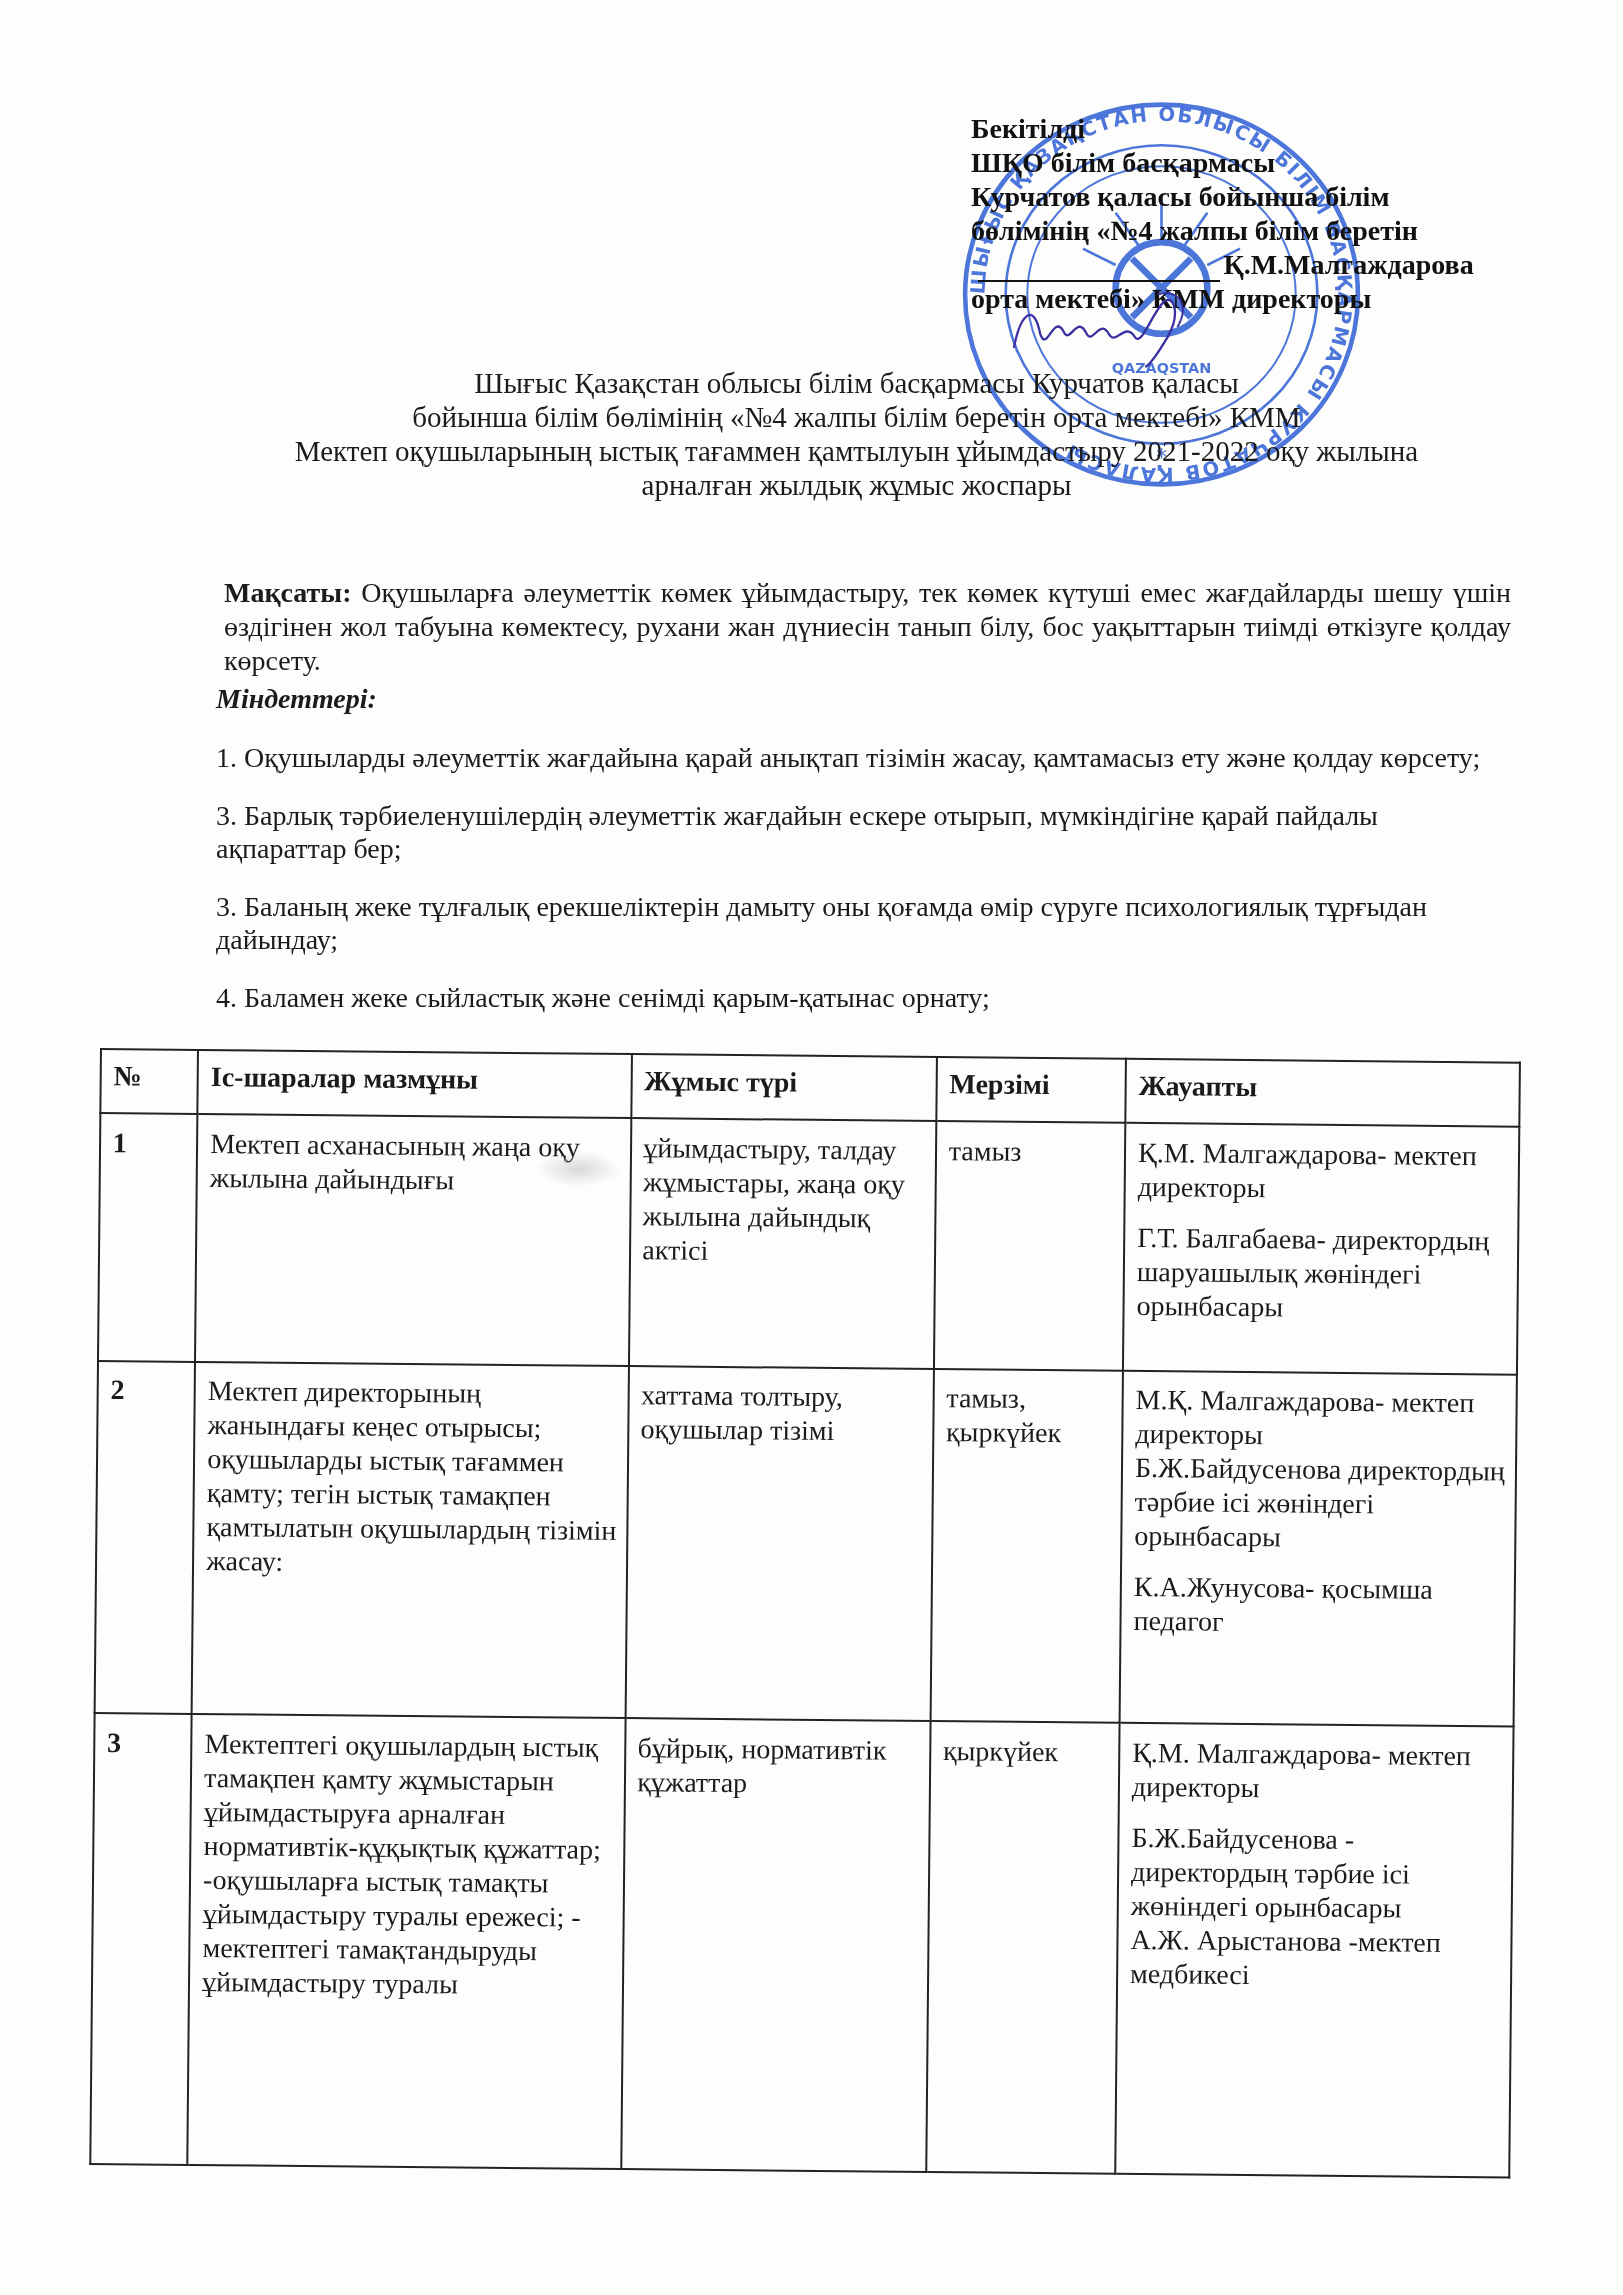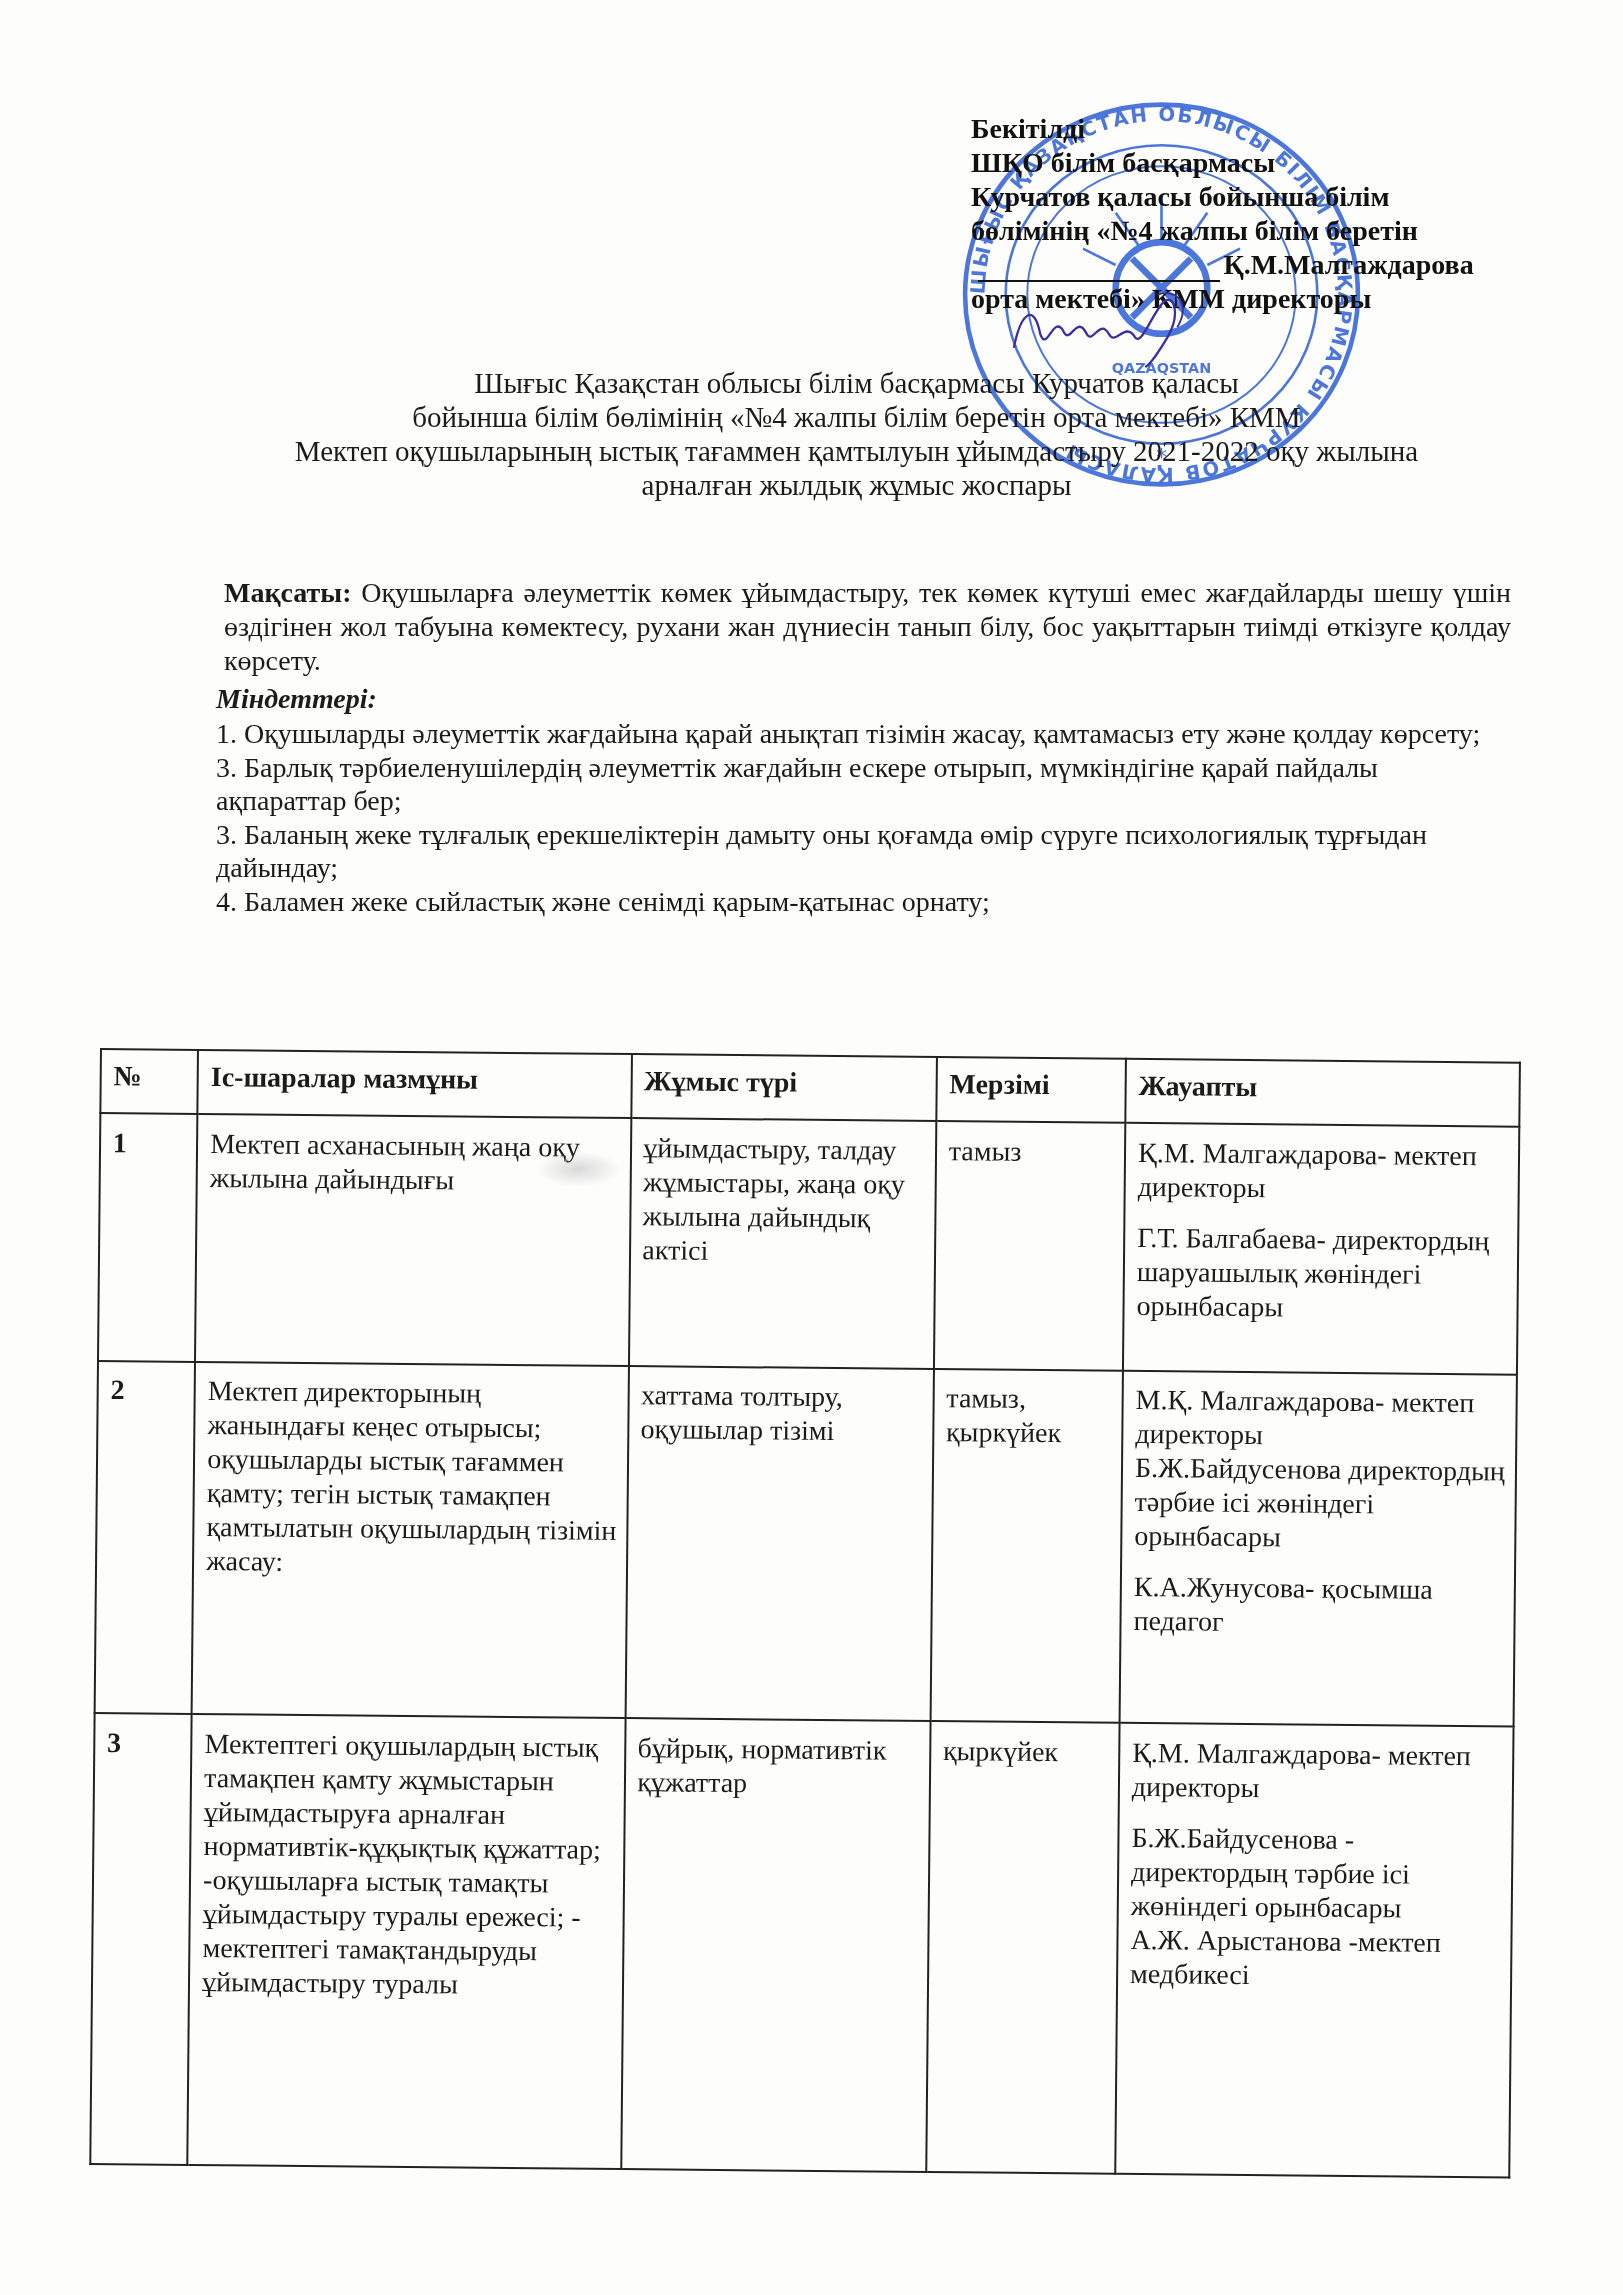--- a/index.html
+++ b/index.html
@@ -53,21 +53,21 @@
     font-size: 28px;
     line-height: 34px;
   }
   .goal {
     text-align: justify;
     text-align-last: left;
     margin-left: 8px;
   }
   .goal .label { font-weight: bold; }
   .tasks-label { font-weight: bold; display: block; margin-top: 4px; font-style: italic; }
-  .task { display: block; margin-top: 1px; line-height: 33px; }
+  .task { display: block; margin-top: 25px; line-height: 33px; }
   table.plan {
     position: absolute;
     left: 100px; top: 1048px;
     width: 1421px;
     border-collapse: collapse;
     font-size: 28px;
     line-height: 34px;
     transform: rotate(0.55deg);
     transform-origin: left top;
   }

